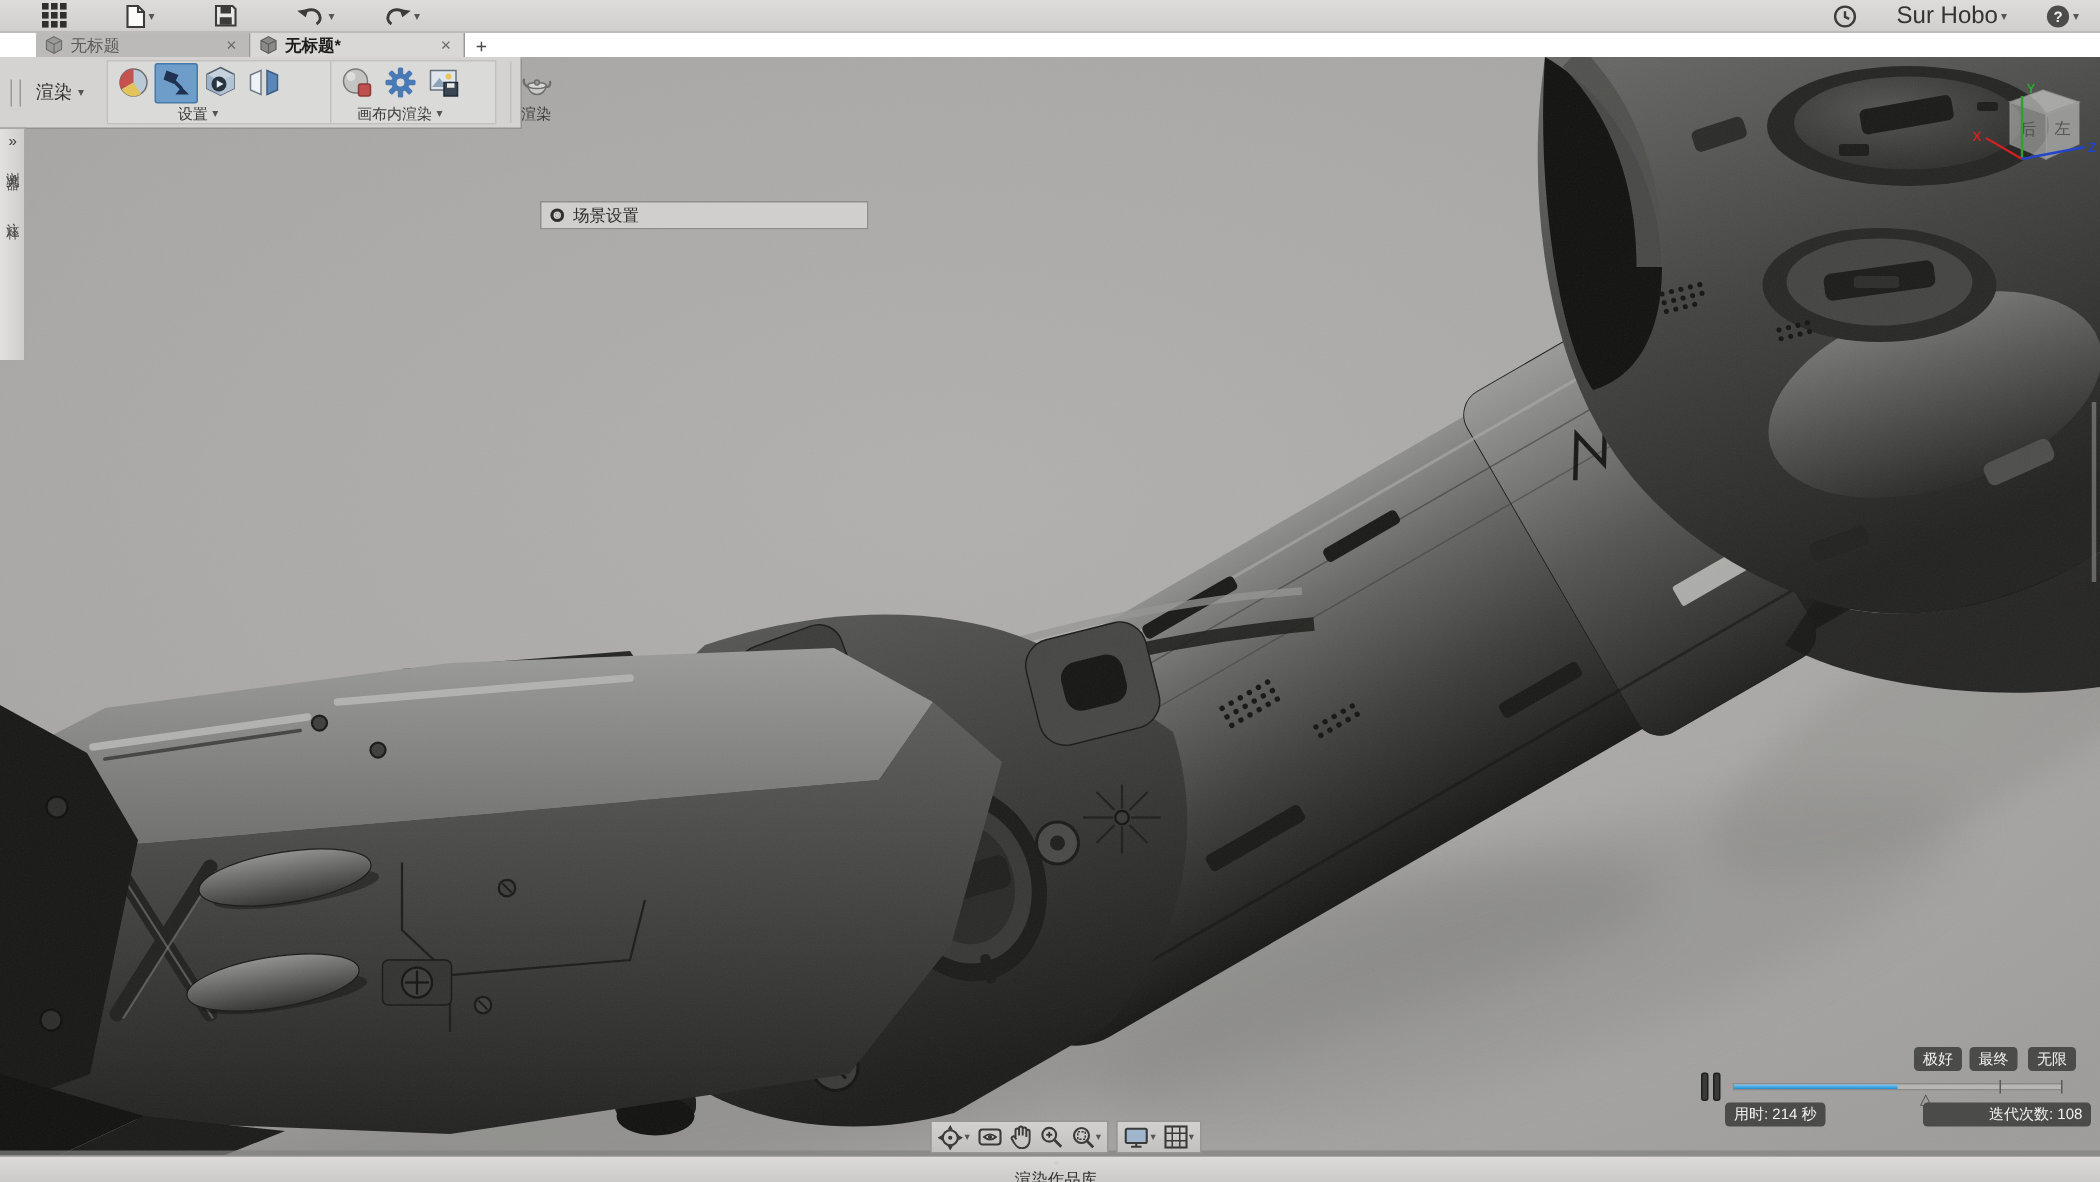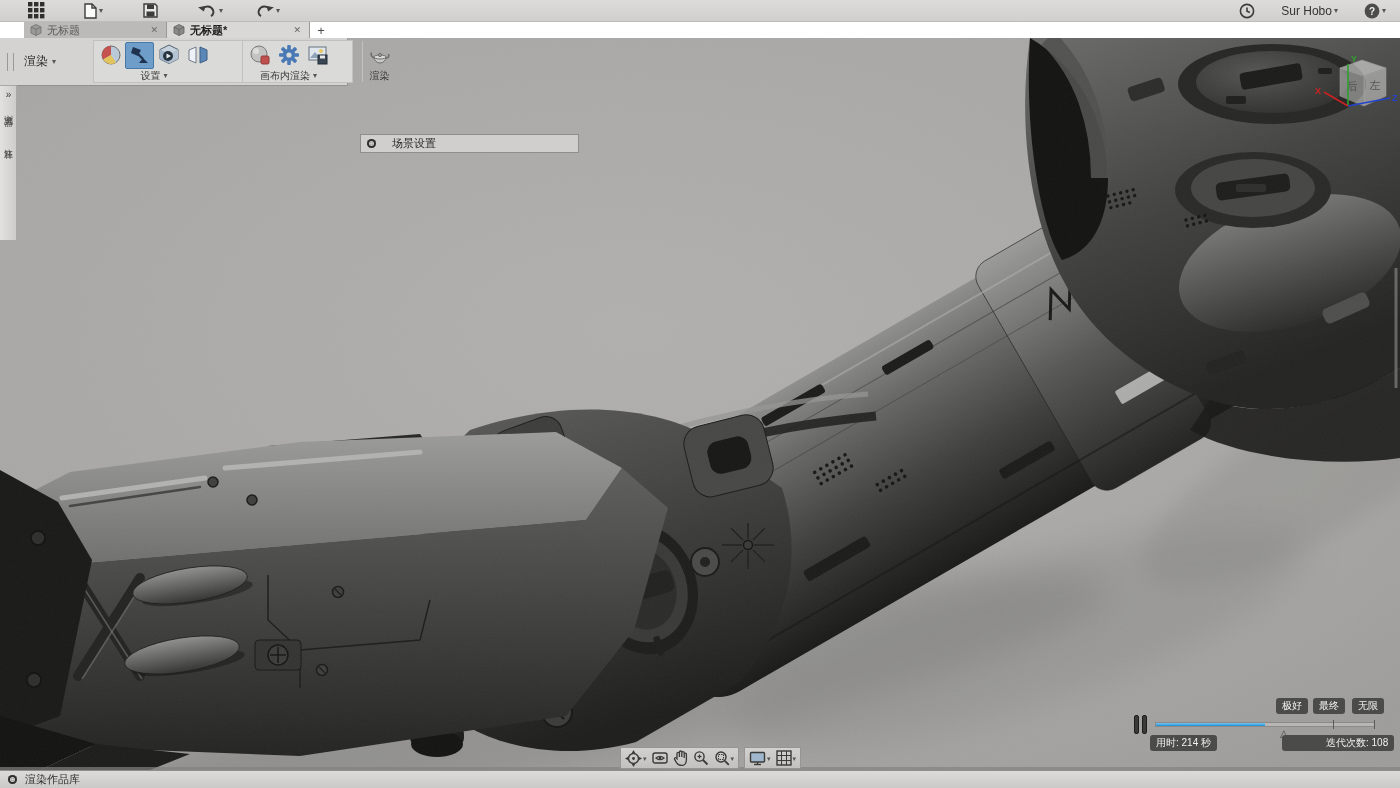--- a/index.html
+++ b/index.html
@@ -14,21 +14,21 @@
   
   .titlebar{
     position:absolute;left:0;top:0;width:1400px;height:22px;
     background:linear-gradient(#dddcda,#d0cfcd);
     display:flex;align-items:center;border-bottom:1px solid #bdbcba;box-sizing:border-box;
   }
   .tb-btn{display:flex;align-items:center;gap:2px;padding:0 4px;height:20px;cursor:default;}
   .tb-left{display:flex;align-items:center;margin-left:24px;gap:14px;}
   .tb-right{margin-left:auto;display:flex;align-items:center;gap:18px;margin-right:10px;}
   .caret{font-size:8px;color:#555;line-height:1;}
-  .user-label{font-size:12px;color:#333;text-align:right;}
+  .user-label{font-size:16px;color:#333;text-align:right;}
 
   
   .tabbar{
     position:absolute;left:0;top:22px;width:1400px;height:16px;
     background:#ffffff;display:flex;align-items:stretch;padding-left:24px;
   }
   .tab{
     width:143px;display:flex;align-items:center;gap:5px;padding:0 6px;
     border-right:1px solid #9a9997;box-sizing:border-box;background:#bbbab8;
   }
@@ -44,21 +44,21 @@
 
   
   .ribbon{
     position:absolute;left:0;top:0;width:347px;height:47px;
     background:#d4d3d1;box-shadow:1px 1px 0 rgba(120,120,118,.45);
     display:flex;align-items:center;
   }
   .ribbon-grip{width:5px;height:18px;margin-left:7px;border-left:1px solid #9a9998;border-right:1px solid #9a9998;}
   .workspace{display:flex;align-items:center;gap:4px;margin-left:10px;font-size:12px;color:#2e2e2c;}
   .ribbon-panel{
-    position:absolute;left:93px;top:2px;width:260px;height:43px;
+    position:absolute;left:71px;top:2px;width:260px;height:43px;
     background:#dadad8;border:1px solid #c2c1bf;box-sizing:border-box;
     display:flex;
   }
   .ribbon-group{display:flex;flex-direction:column;align-items:center;padding:0 2px;}
   .ribbon-group + .ribbon-group{border-left:1px solid #c2c1bf;margin-left:28px;}
   .ribbon-icons{display:flex;align-items:center;height:28px;}
   .tool-btn{width:29px;height:27px;display:flex;align-items:center;justify-content:center;border-radius:2px;}
   .tool-btn.selected{background:#6d9dc8;border:1px solid #4679a5;box-sizing:border-box;}
   .ribbon-label{height:13px;display:flex;align-items:center;gap:3px;font-size:10px;color:#3c3c3a;white-space:nowrap;}
 
@@ -71,21 +71,21 @@
   }
   .expand-glyph{font-size:10px;color:#3c3c3a;margin-top:3px;letter-spacing:-1px;}
   .vlabel{writing-mode:vertical-rl;text-orientation:upright;font-size:9px;color:#4a4a48;letter-spacing:2px;}
   .vlabel.browser{margin-top:7px;}
   .vlabel.comments{margin-top:28px;}
 
   
   .scene-bar{
     position:absolute;left:360px;top:96px;width:219px;height:19px;
     background:#d0cfcd;border:1px solid #8f8e8c;box-sizing:border-box;
-    display:flex;align-items:center;gap:16px;padding-left:6px;
+    display:flex;align-items:center;gap:6px;padding-left:6px;
   }
   .dot-icon{width:9px;height:9px;border-radius:50%;background:#2e2e2c;box-shadow:inset 0 0 0 2px #2e2e2c, inset 0 0 0 3px #d0cfcd;position:relative;}
   .dot-icon::after{content:"";position:absolute;left:3px;top:3px;width:3px;height:3px;border-radius:50%;background:#d0cfcd;}
   .scene-bar .sb-label{font-size:11px;color:#2e2e2c;}
 
   
   .nav-toolbar{position:absolute;left:620px;top:709px;height:22px;display:flex;gap:5px;}
   .nav-panel{
     background:linear-gradient(#d2d1cf,#c2c1bf);border:1px solid #96959<!-- -->3;
     border:1px solid #969593;display:flex;align-items:center;padding:0 2px;gap:1px;
@@ -103,21 +103,21 @@
   .pause-btn span{width:5px;height:19px;background:#3a3a38;border-radius:2px;border:1px solid #1e1e1c;box-sizing:border-box;}
   .track{position:absolute;left:25px;top:24px;width:220px;height:5px;background:#b7b6b4;border:1px solid #8a8a88;box-sizing:border-box;}
   .track .fill{position:absolute;left:0;top:0;height:100%;width:50%;background:linear-gradient(#7cc6f2,#1e8ed2);}
   .track .seg{position:absolute;top:-3px;width:1px;height:9px;background:#5a5a58;}
   .marker{position:absolute;left:150px;top:30px;color:#4a4a48;font-size:10px;}
 
   
   .bottombar{
     position:absolute;left:0;top:770px;width:1400px;height:18px;
     background:linear-gradient(#dcdbd9,#cbcac8);border-top:1px solid #8f8e8c;box-sizing:border-box;
-    display:flex;align-items:center;gap:8px;padding-left:8px;
+    display:flex;align-items:center;gap:8px;padding-left:8px;flex-direction:column;
   }
   .bottombar .bb-label{font-size:11px;color:#2e2e2c;}
 
   svg text{font-family:"Liberation Sans","DejaVu Sans",sans-serif;}
 </style>
 </head>
 <body>
 
 <div class="app">
 

